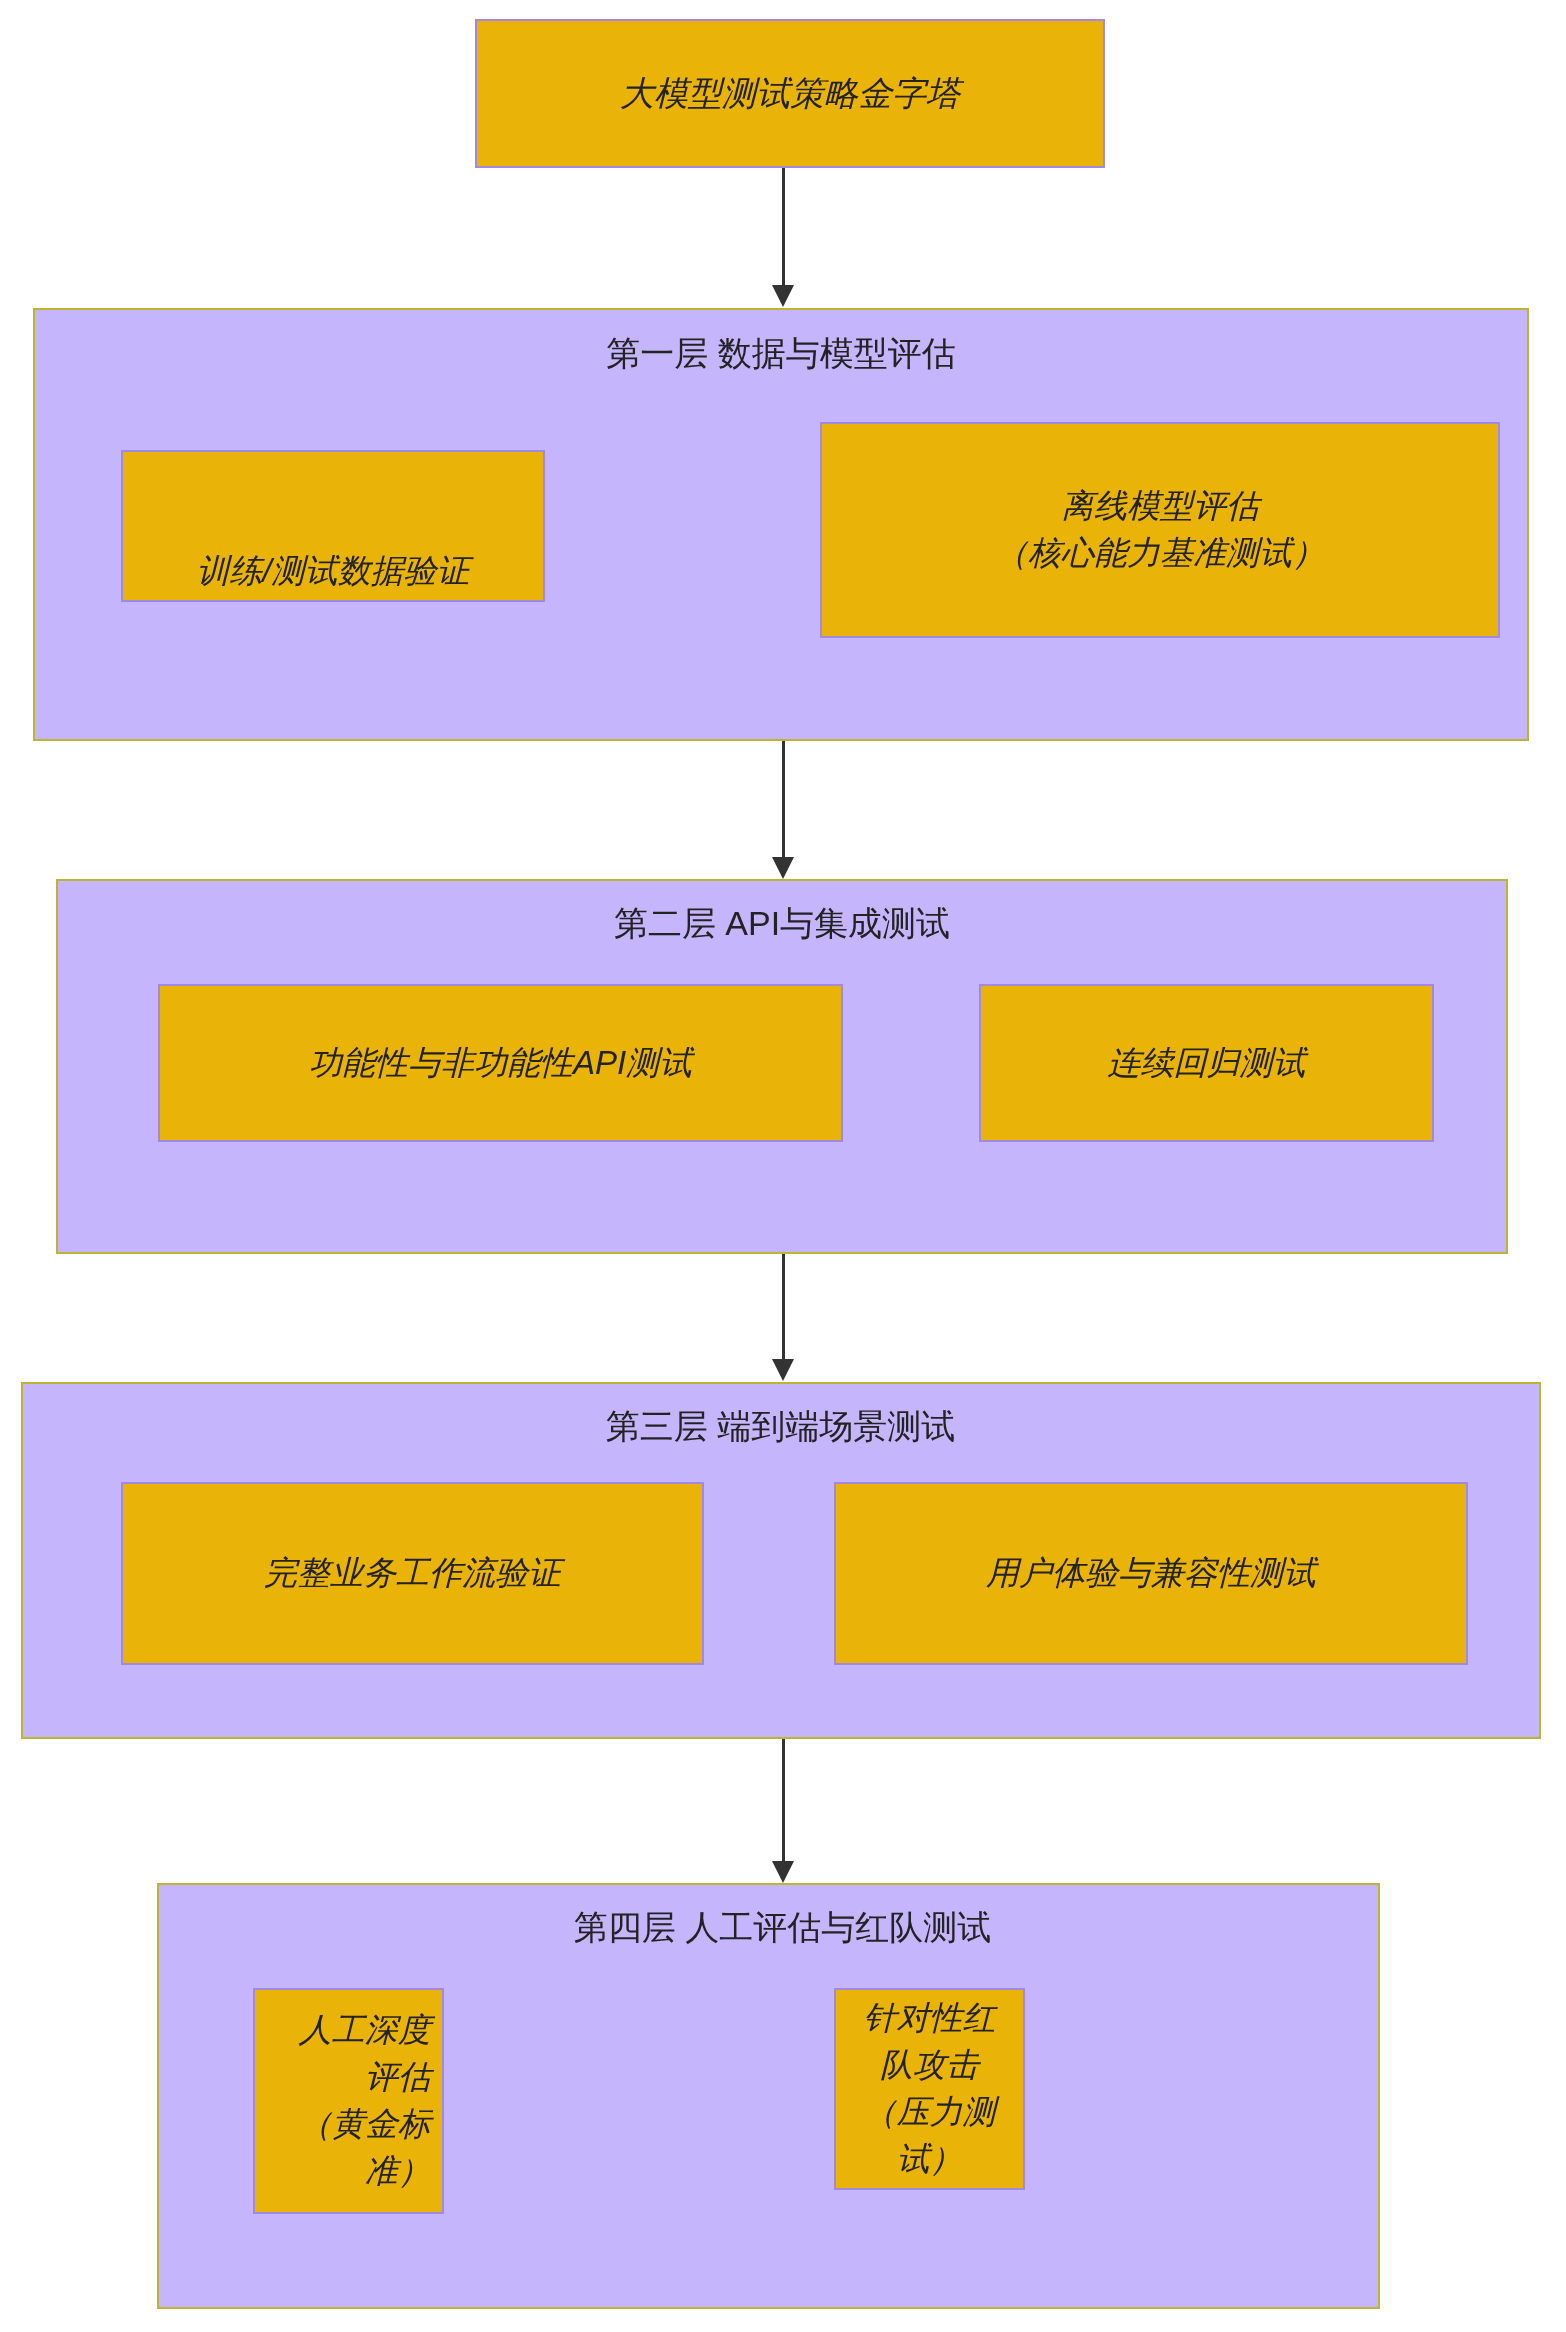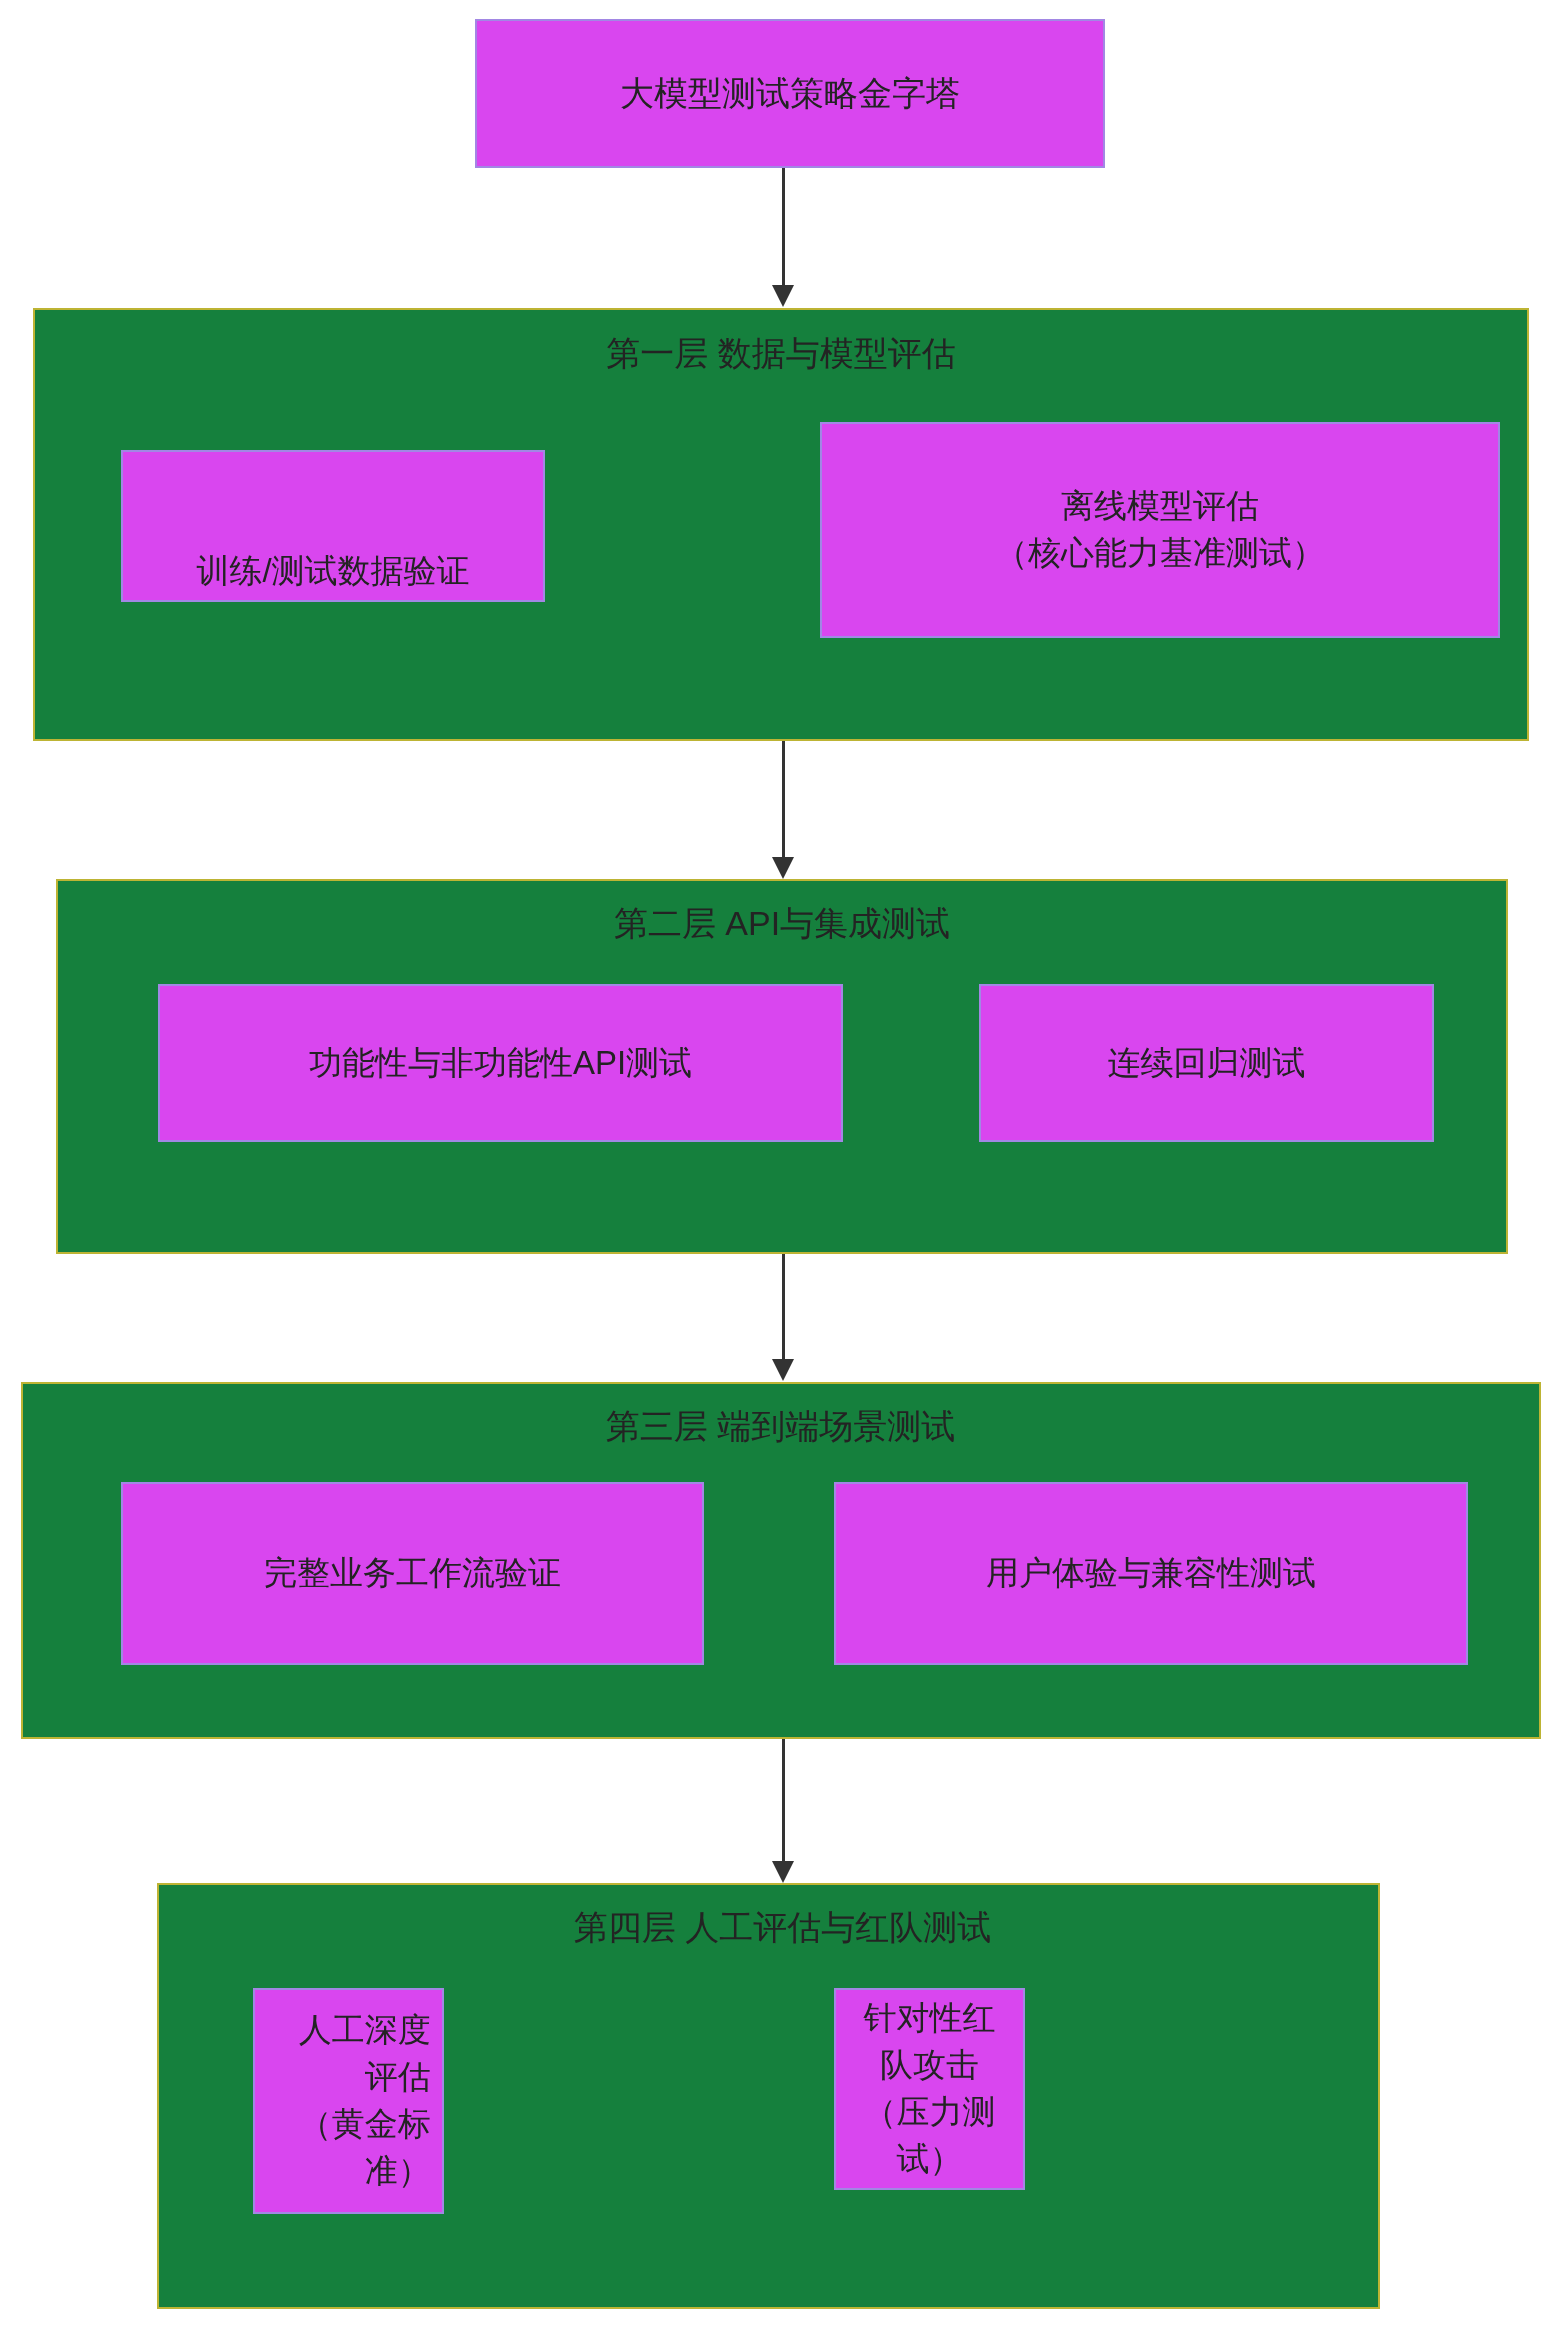--- a/index.html
+++ b/index.html
@@ -25,30 +25,31 @@
     position: absolute;
     box-sizing: border-box;
     display: flex;
     align-items: center;
     justify-content: center;
     text-align: center;
   }
 
   
   .node-purple {
-    background: #d946ef;
+    background: #eab308;
     border: 2.8px solid #a287e4;
     color: #232323;
+    font-style: italic;
   }
 
   
   .cluster {
     position: absolute;
     box-sizing: border-box;
-    background: #15803d;
+    background: #c4b5fd;
     border: 2.8px solid #bdb434;
   }
   .cluster-title {
     position: absolute;
     left: 0;
     right: 0;
     text-align: center;
     color: #232323;
     font-size: 34px;
     line-height: 1.25;

